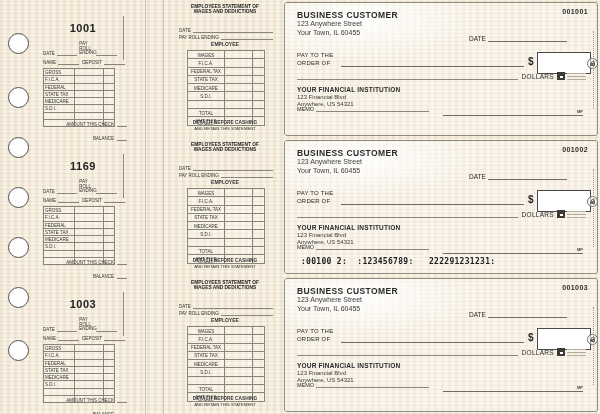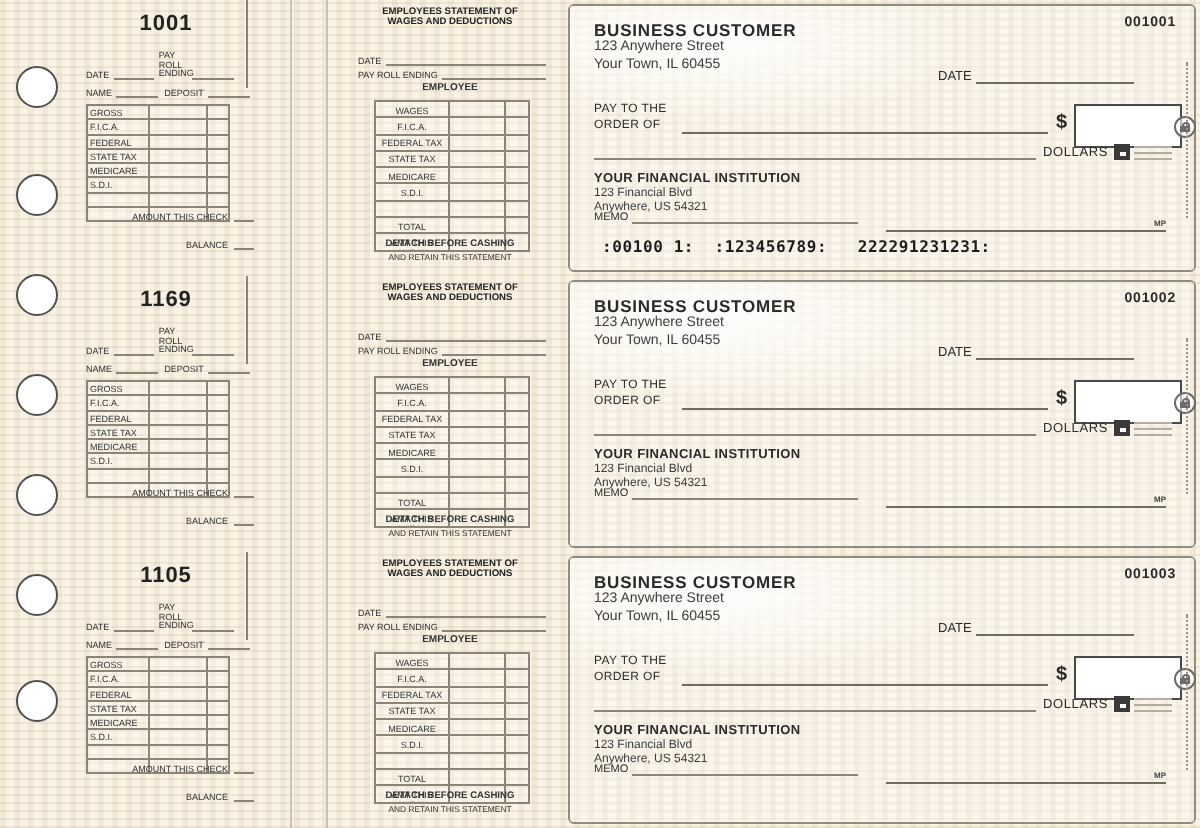--- a/index.html
+++ b/index.html
@@ -14,21 +14,21 @@
   
   .hole{position:absolute;left:8px;width:19px;height:19px;border:1.5px solid #4f4f4f;
         border-radius:50%;background:#fff;}
   
   .perf{position:absolute;top:0;height:414px;width:0;border-left:1px solid #c9c2b1;}
 
   #rows{position:absolute;inset:0;}
   .row{position:relative;height:138px;}
 
   
-  .stub1{position:absolute;left:35px;top:0;width:95px;height:139px;font-size:4.5px;color:#333;}
+  .stub1{position:absolute;left:35px;top:16px;width:95px;height:139px;font-size:4.5px;color:#333;}
   .s1-num{position:absolute;left:14px;top:6px;width:68px;text-align:center;
           font-size:11px;font-weight:bold;letter-spacing:.5px;color:#222;}
   .flexline{display:flex;align-items:flex-end;}
   .uline{border-bottom:1px solid #8a8578;flex:1;height:1px;}
   .lbl{white-space:nowrap;margin-right:2px;}
   .s1-daterow{position:absolute;left:8px;top:26px;width:74px;}
   .wrap2{width:15px;white-space:normal;line-height:4.6px;margin:0 2px;}
   .s1-namerow{position:absolute;left:8px;top:44px;width:82px;}
   .s1-vline{position:absolute;left:88px;top:0;height:44px;width:0;border-left:1px solid #8a8578;}
   .gtable{border:1px solid #8a8578;background:rgba(255,255,255,0.25);}
@@ -278,21 +278,20 @@
         <div class="bank-addr">123 Financial Blvd</div>
         <div class="bank-addr">Anywhere, US 54321</div>
       </div>
       <div class="memo-row">
         <span class="lbl">MEMO</span>
         <span class="uline"></span>
       </div>
       <div class="sig-row">
         <span class="mp">MP</span>
       </div>
-      <div class="micr">:00100 1:  :123456789:   222291231231:</div>
       <div class="vert-print"></div>
     </div>
 
   </div>
 
   <div class="row">
 
     <div class="stub1">
       <div class="s1-num">1169</div>
       <div class="s1-vline"></div>
@@ -455,29 +454,30 @@
         <div class="bank-addr">123 Financial Blvd</div>
         <div class="bank-addr">Anywhere, US 54321</div>
       </div>
       <div class="memo-row">
         <span class="lbl">MEMO</span>
         <span class="uline"></span>
       </div>
       <div class="sig-row">
         <span class="mp">MP</span>
       </div>
+      <div class="micr">:00100 2:  :123456789:   222291231231:</div>
       <div class="vert-print"></div>
     </div>
 
   </div>
 
   <div class="row">
 
     <div class="stub1">
-      <div class="s1-num">1105</div>
+      <div class="s1-num">1003</div>
       <div class="s1-vline"></div>
       <div class="s1-daterow flexline">
         <span class="lbl">DATE</span>
         <span class="uline"></span>
         <span class="wrap2">PAY ROLL ENDING</span>
         <span class="uline"></span>
       </div>
       <div class="s1-namerow flexline">
         <span class="lbl">NAME</span>
         <span class="uline"></span>

